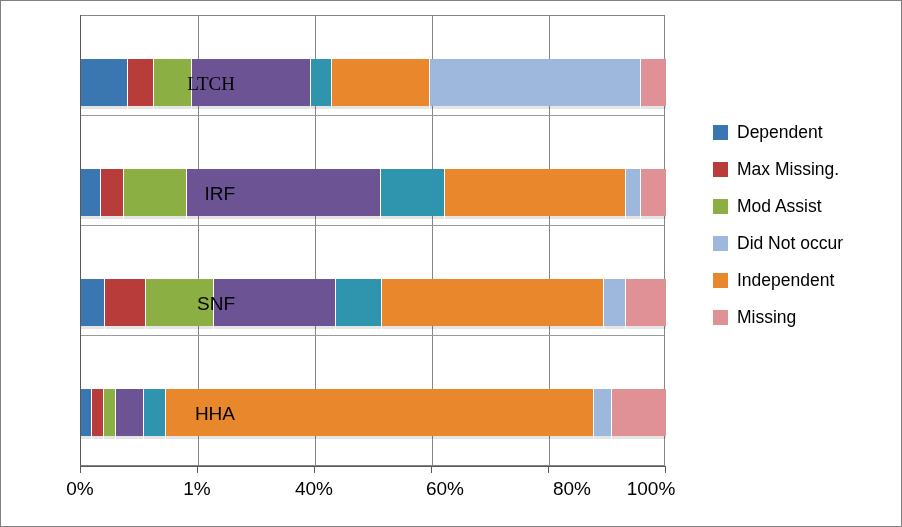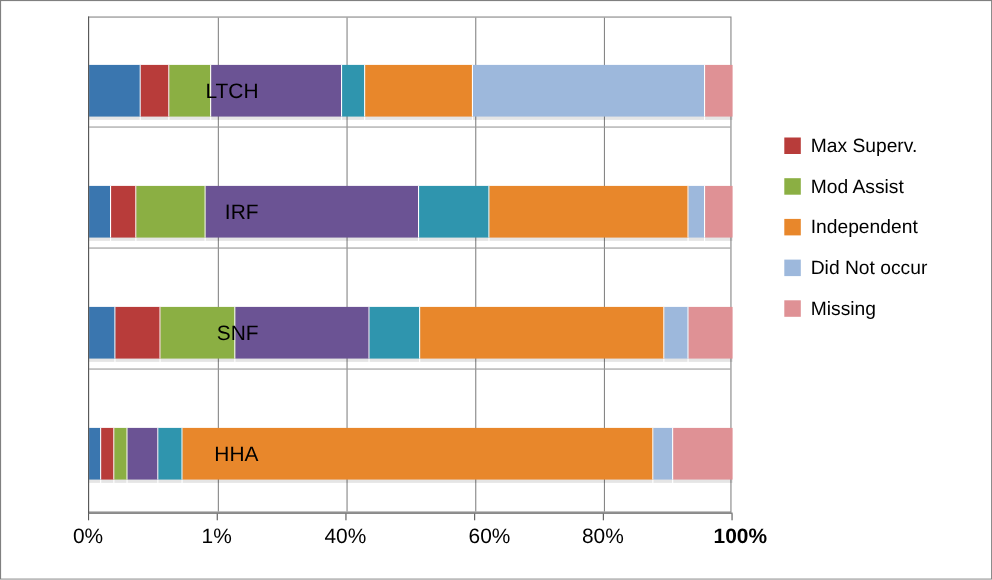--- a/index.html
+++ b/index.html
@@ -192,50 +192,54 @@
           <div class="seg" title="HHA – Did Not occur: 3.1%" style="width: 18.135px; background: rgb(157, 184, 220);"></div>
           <div class="seg" title="HHA – Missing: 9.2%" style="width: 53.82px; background: rgb(223, 145, 149);"></div>
         </div>
       </div>
   </div>
 
   <div id="y-axis-line"></div>
   <div id="x-axis-line"></div>
 
   <div id="cat-labels">
-      <div class="cat-label" style="top: 73px;">LTCH</div>
+      <div class="cat-label" style="top: 73px; font-family: Liberation Serif, serif;">LTCH</div>
       <div class="cat-label" style="top: 183px;">IRF</div>
       <div class="cat-label" style="top: 293px;">SNF</div>
       <div class="cat-label" style="top: 403px; padding-left: 48px;">HHA</div>
     </div>
   <div id="x-labels">
       <div class="x-label" style="left: 34px;">0%</div>
       <div class="x-label" style="left: 151px;">1%</div>
       <div class="x-label" style="left: 268px;">40%</div>
       <div class="x-label" style="left: 399px;">60%</div>
-      <div class="x-label" style="left: 502px;">80%</div>
-      <div class="x-label" style="left: 627px; font-weight: bold;">100%</div>
+      <div class="x-label" style="left: 526px;">80%</div>
+      <div class="x-label" style="left: 605px;">100%</div>
     </div>
 
   <div id="legend">
       <div class="legend-item">
+        <span class="legend-swatch" style="background: rgb(58, 118, 175);"></span>
+        <span class="legend-text">Dependent</span>
+      </div>
+      <div class="legend-item">
         <span class="legend-swatch" style="background: rgb(184, 60, 58);"></span>
-        <span class="legend-text">Max Superv.</span>
+        <span class="legend-text">Max Missing.</span>
       </div>
       <div class="legend-item">
         <span class="legend-swatch" style="background: rgb(139, 175, 67);"></span>
         <span class="legend-text">Mod Assist</span>
       </div>
       <div class="legend-item">
+        <span class="legend-swatch" style="background: rgb(157, 184, 220);"></span>
+        <span class="legend-text">Did Not occur</span>
+      </div>
+      <div class="legend-item">
         <span class="legend-swatch" style="background: rgb(232, 135, 43);"></span>
         <span class="legend-text">Independent</span>
-      </div>
-      <div class="legend-item">
-        <span class="legend-swatch" style="background: rgb(157, 184, 220);"></span>
-        <span class="legend-text">Did Not occur</span>
       </div>
       <div class="legend-item">
         <span class="legend-swatch" style="background: rgb(223, 145, 149);"></span>
         <span class="legend-text">Missing</span>
       </div>
     </div>
 
 <div class="x-tick" style="left: 79px;"></div>
     <div class="x-tick" style="left: 196px;"></div>
     <div class="x-tick" style="left: 313px;"></div>

